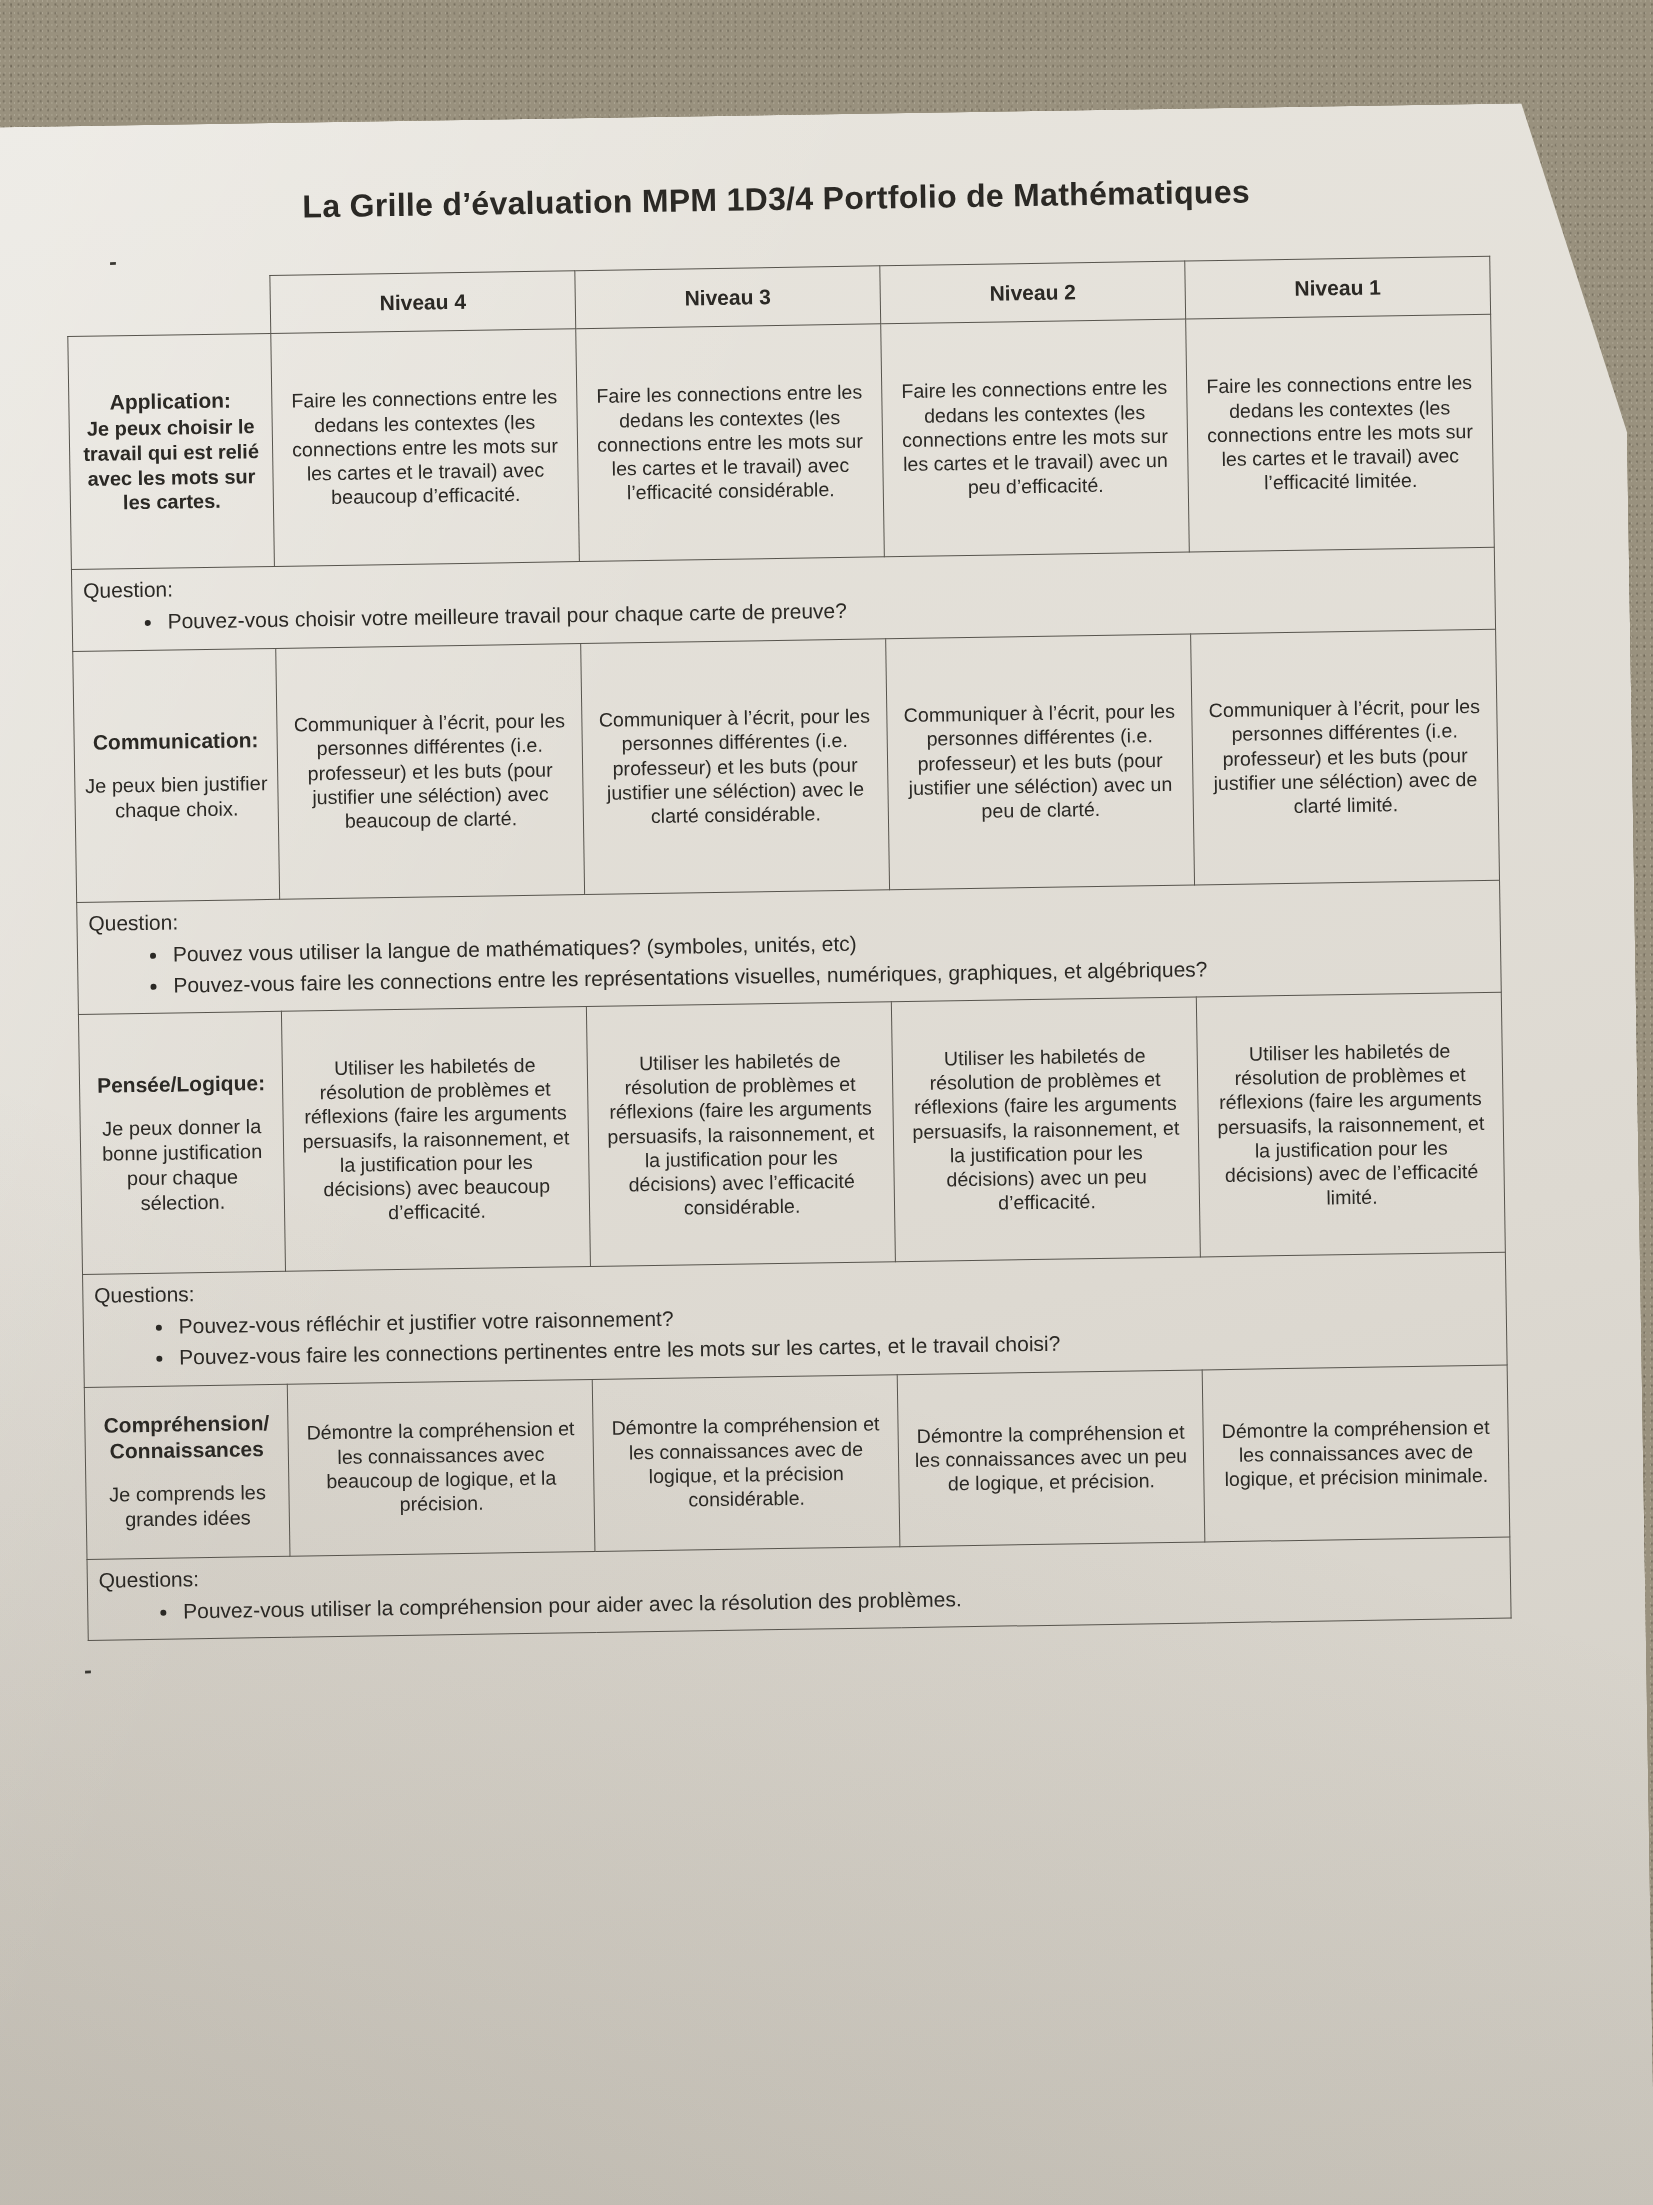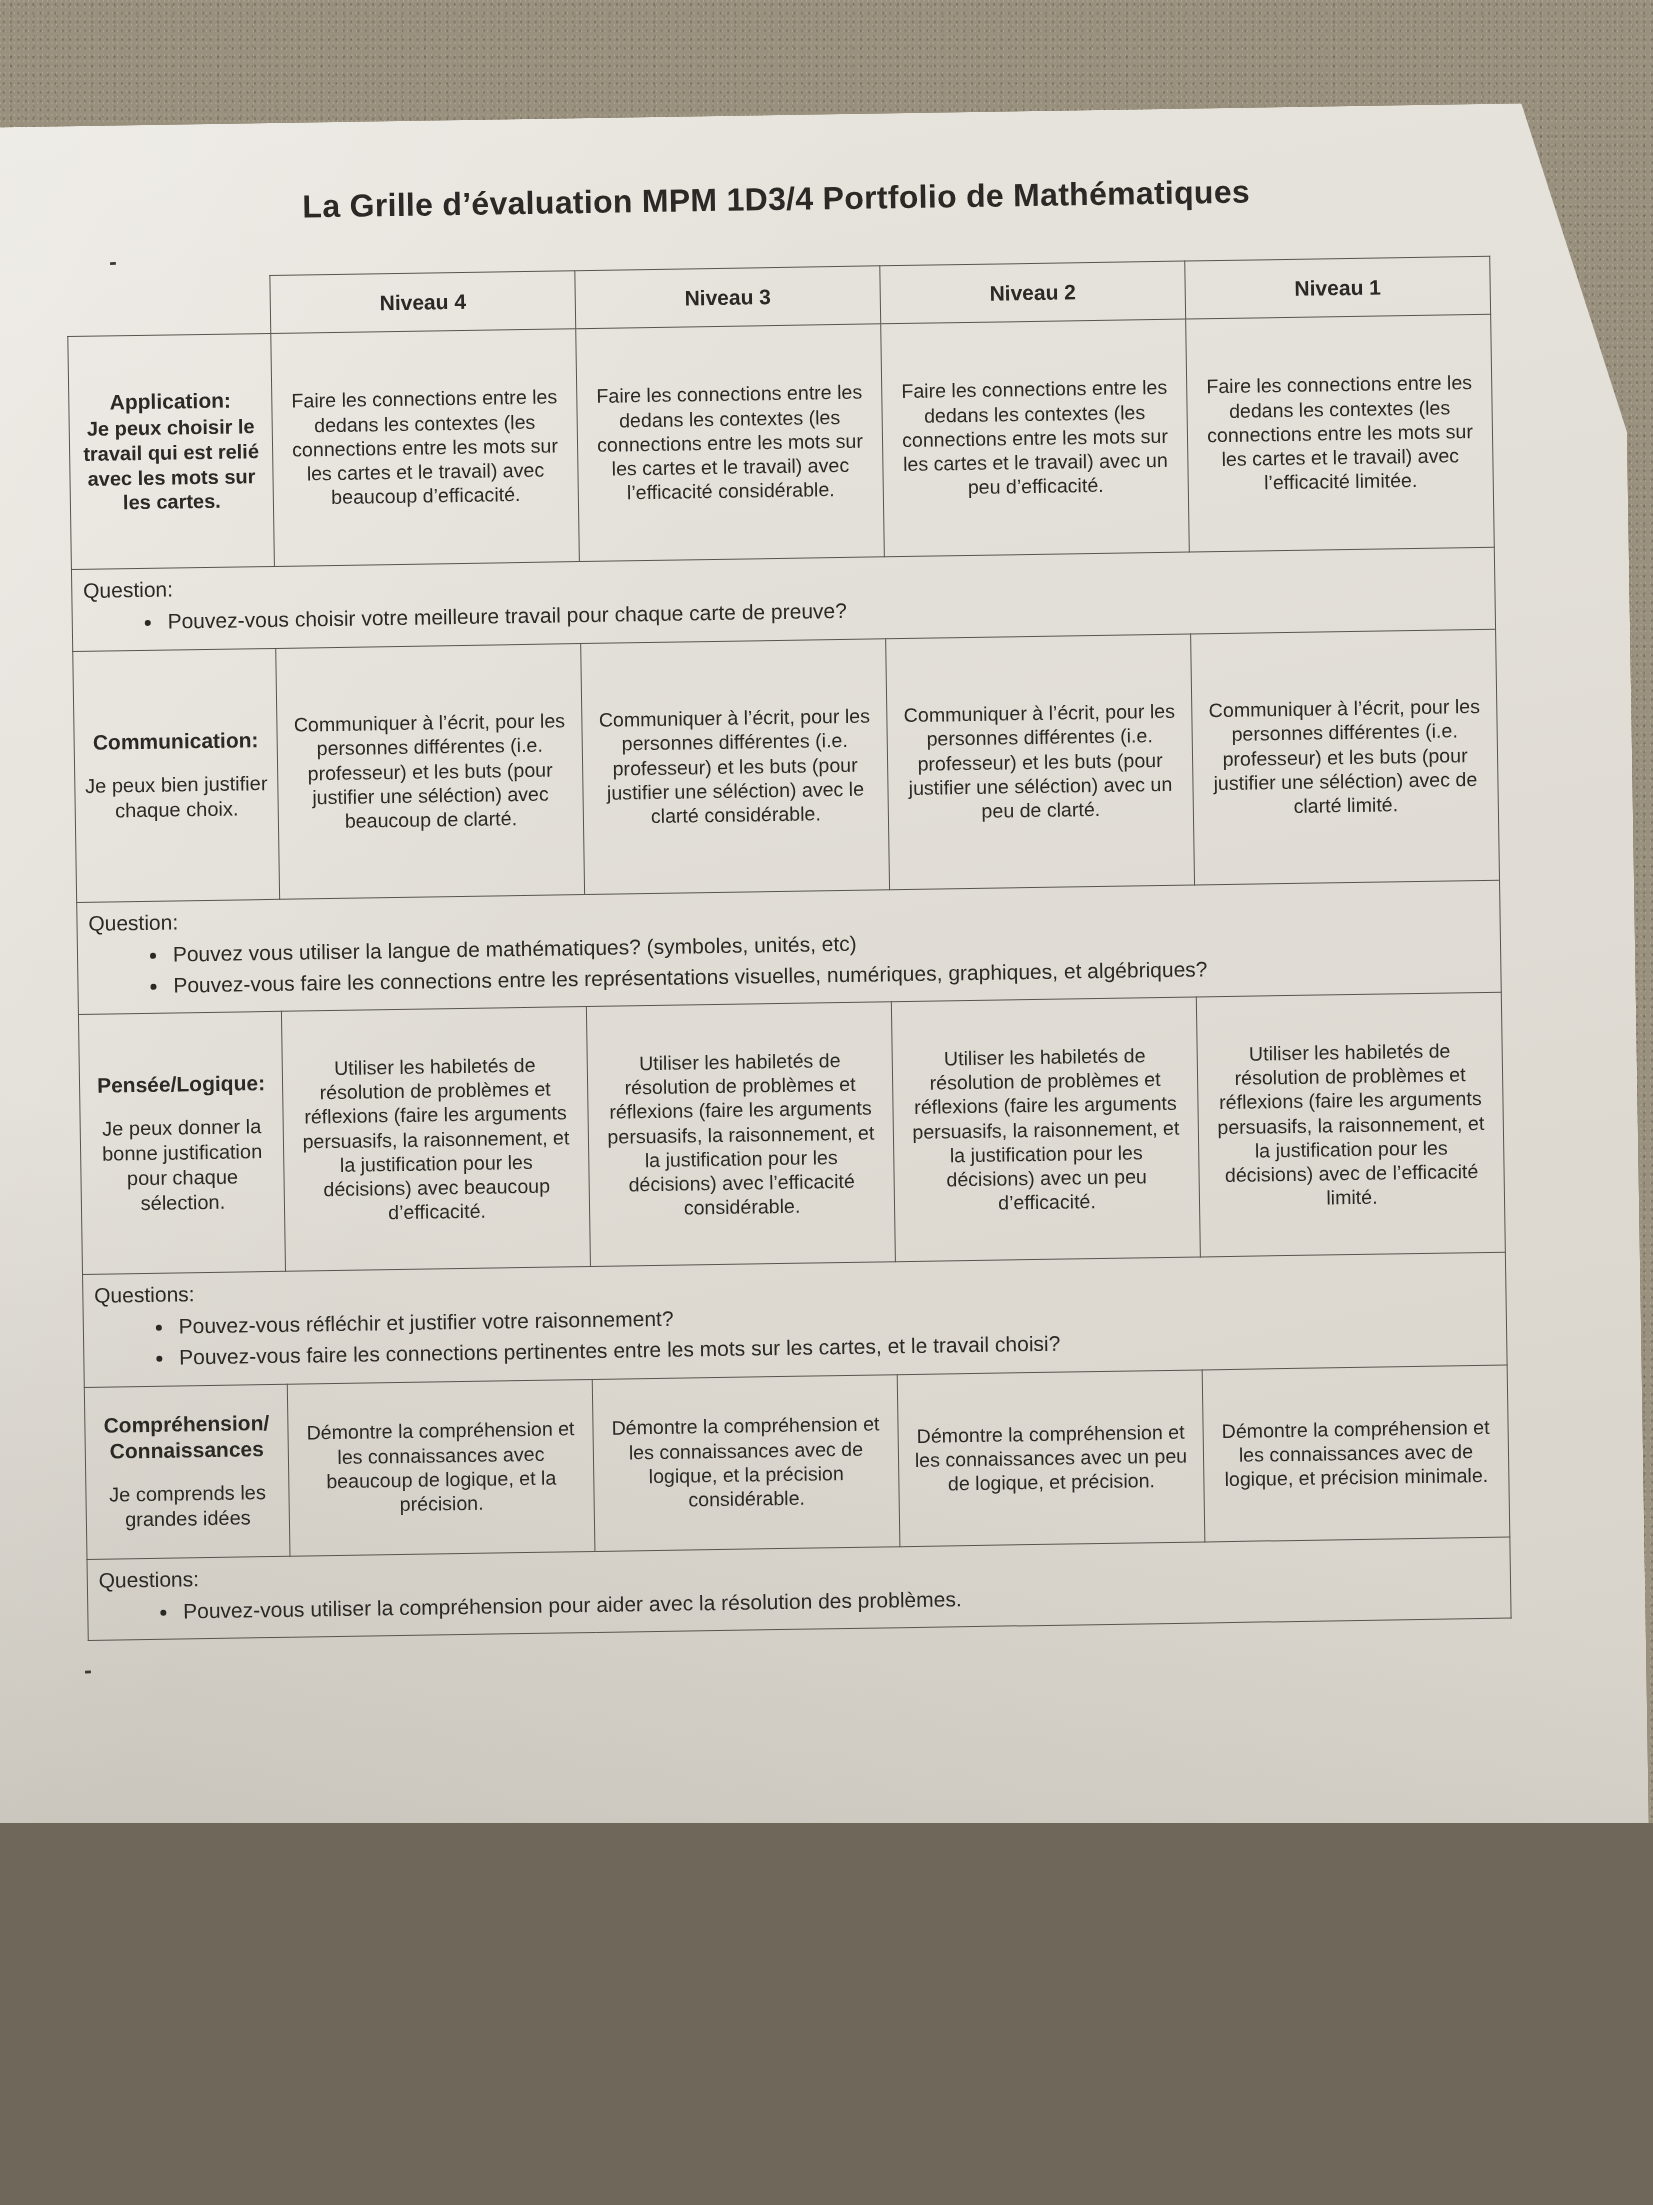--- a/index.html
+++ b/index.html
@@ -1,17 +1,17 @@
 <!DOCTYPE html>
 <html style="font-size:10.8px"><head>
 <meta charset="utf-8">
 <style>
   html,body{margin:0;padding:0;background:#6e675a;}
   .viewport{
-    position:relative;width:1654px;height:1823px;overflow:hidden;
+    position:relative;width:1654px;height:2205px;overflow:hidden;
     font-family:"Liberation Sans","DejaVu Sans",sans-serif;
     color:#2b2925;
   }
   .carpet{
     position:absolute;inset:0;
     background-color:#99917e;
     background-image:
       radial-gradient(rgba(56,49,38,0.35) 0.8px, transparent 1.1px),
       radial-gradient(rgba(226,219,203,0.28) 0.7px, transparent 1px),
       radial-gradient(rgba(118,108,90,0.45) 1.1px, transparent 1.5px);

